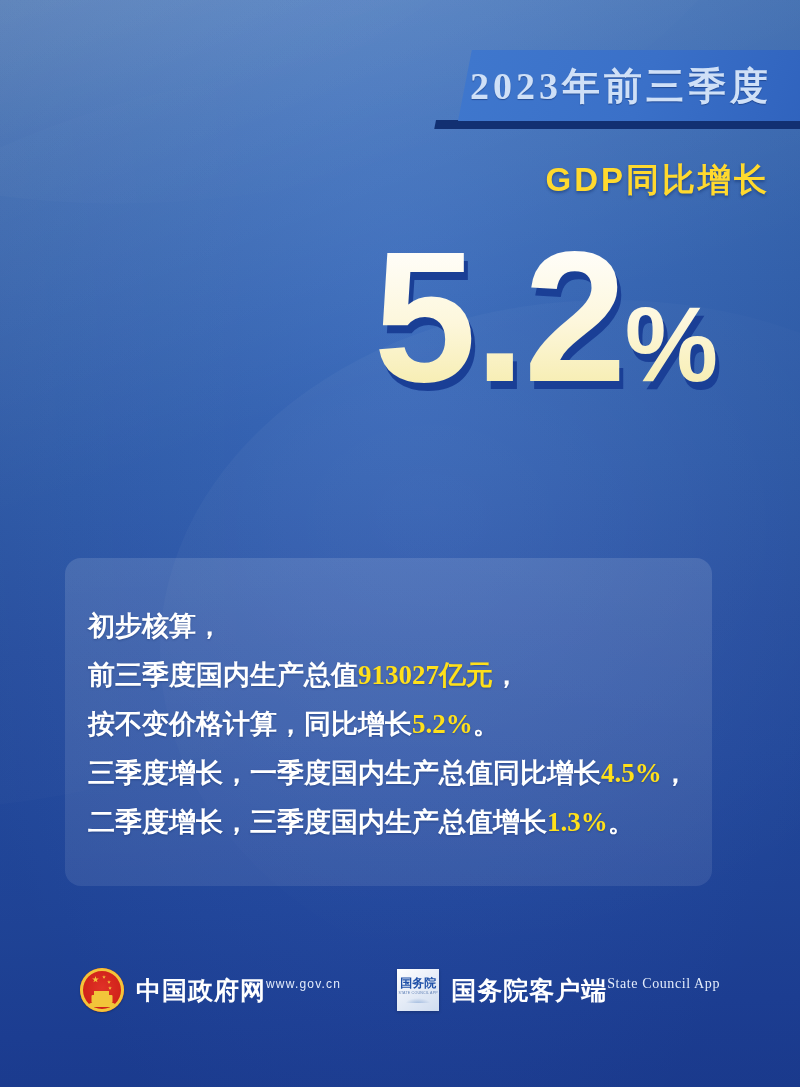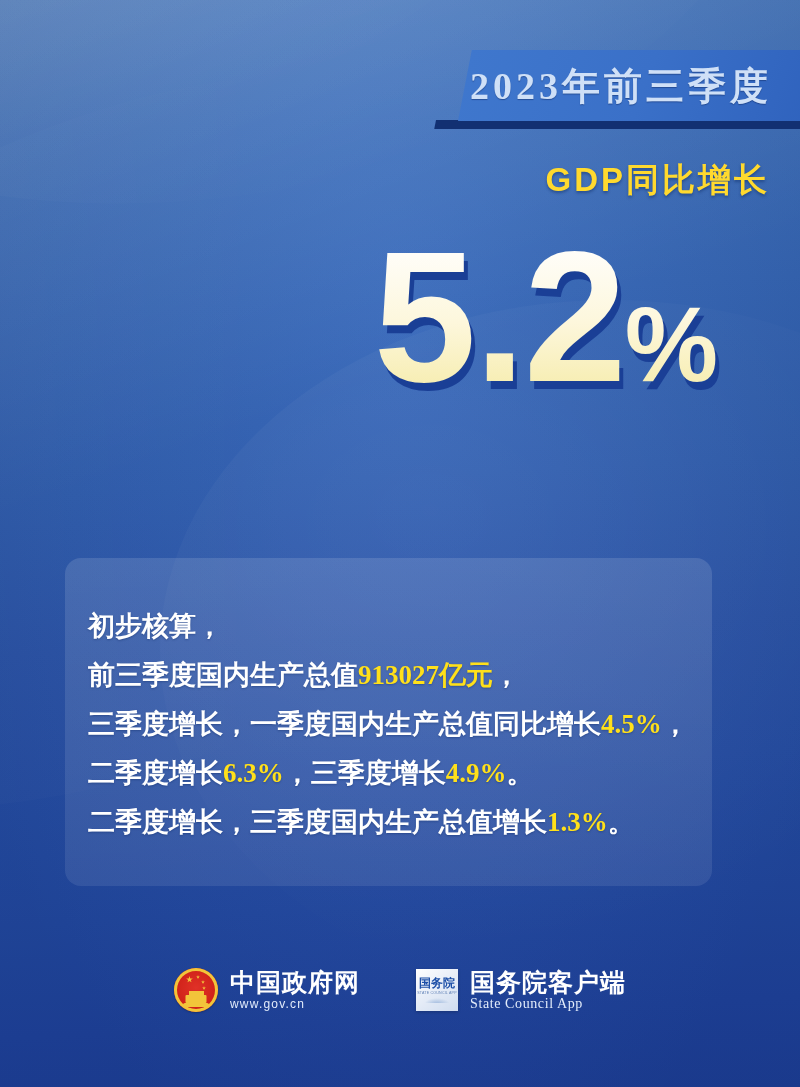--- a/index.html
+++ b/index.html
@@ -189,21 +189,21 @@
     position: absolute;
     left: 0; top: 952px;
     width: 800px;
     height: 76px;
     display: flex;
     align-items: center;
     justify-content: center;
     gap: 56px;
   }
   .brand { display: flex; align-items: center; gap: 12px; }
-  .brand-texts { display: flex; flex-direction: column; justify-content: flex-end; }
+  .brand-texts { display: flex; flex-direction: row; justify-content: flex-end; }
   .brand-cn {
     font-size: 25px;
     font-weight: 700;
     color: #ffffff;
     letter-spacing: 1px;
     line-height: 28px;
   }
   .brand-en {
     font-size: 12px;
     color: #e3ecfb;
@@ -316,22 +316,22 @@
 
   <div class="bignum-wrap">
     <span class="bignum-shadow"><span>5.2</span><span class="pct">%</span></span>
     <span class="bignum"><span>5.2</span><span class="pct">%</span></span>
   </div>
 
   <div class="panel"></div>
   <div class="panel-text" id="body-text">
       <div class="line"><span>初步核算，</span></div>
       <div class="line"><span>前三季度国内生产总值</span><span class="hl">913027亿元</span><span>，</span></div>
+      <div class="line"><span>按不变价格计算，同比增长</span><span class="hl">5.2%</span><span>。</span></div>
       <div class="line"><span>三季度增长，一季度国内生产总值同比增长</span><span class="hl">4.5%</span><span>，</span></div>
-      <div class="line"><span>二季度增长</span><span class="hl">6.3%</span><span>，三季度增长</span><span class="hl">4.9%</span><span>。</span></div>
       <div class="line"><span>二季度增长，三季度国内生产总值增长</span><span class="hl">1.3%</span><span>。</span></div>
     </div>
 
   <div class="footer">
 
     <div class="brand">
       <div class="emblem">
         <span class="star-big"></span>
         <span class="star-s s1"></span>
         <span class="star-s s2"></span>

